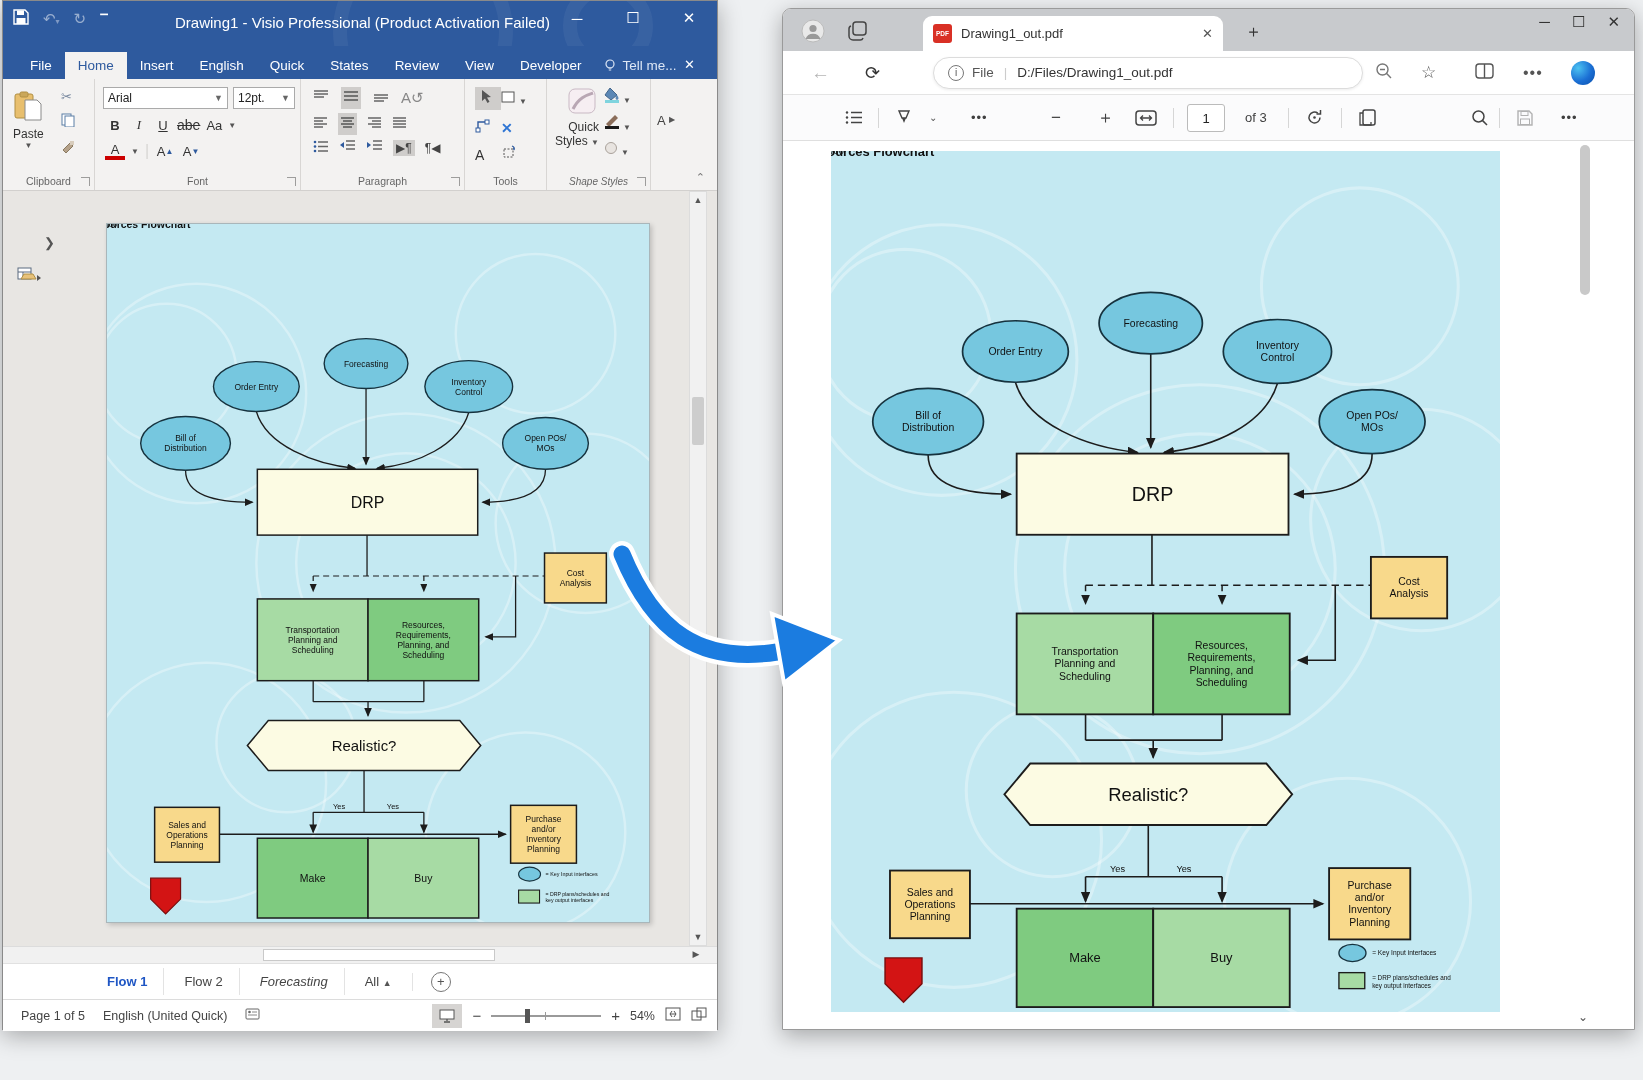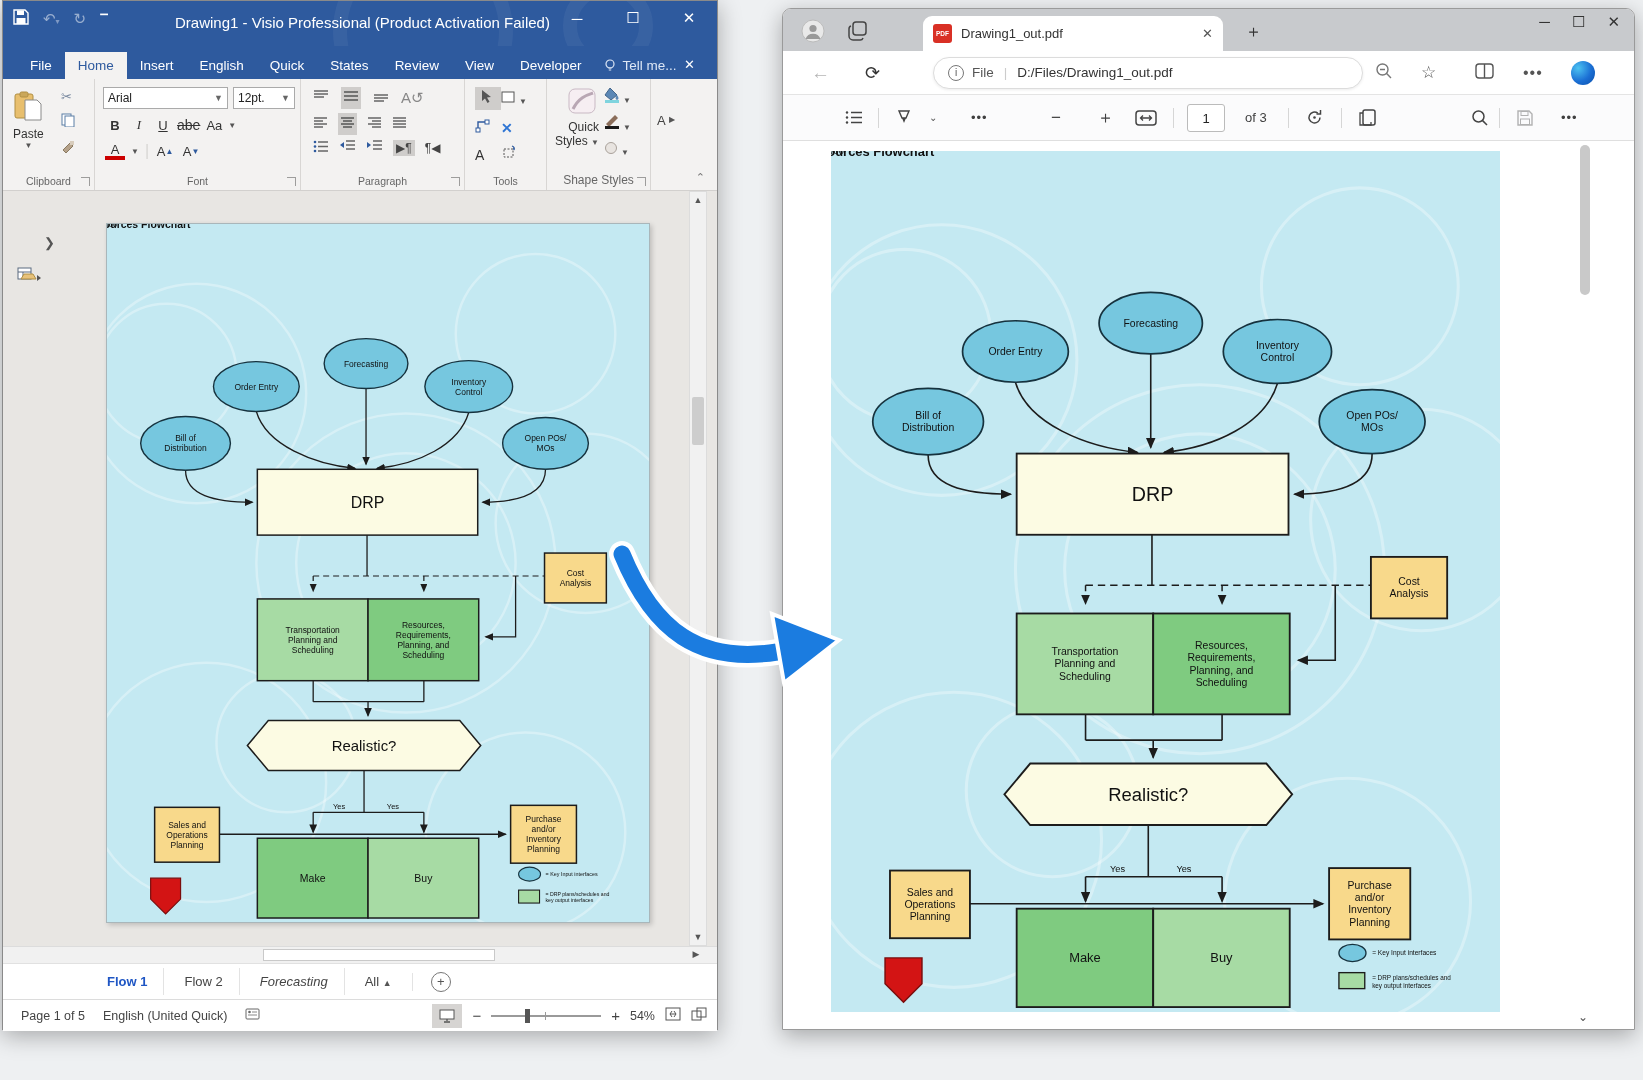--- a/index.html
+++ b/index.html
@@ -262,21 +262,21 @@
               <rect x="2" y="13" width="14" height="3" fill="#7fd4de"></rect>
             </svg><span class="caret">▼</span></span>
         <span><svg width="20" height="16" viewBox="0 0 20 16">
               <path d="M3 10 L12 1 L15 4 L6 13 z" fill="#8a6d5a"></path>
               <rect x="2" y="12" width="14" height="3" fill="#1a1a1a"></rect>
             </svg><span class="caret">▼</span></span>
         <span><svg width="18" height="14" viewBox="0 0 18 14">
               <circle cx="8" cy="7" r="5.5" fill="#e8e4e0" stroke="#a9a29b"></circle>
             </svg><span class="caret">▼</span></span>
       </div>
-      <div class="glabel" style="font-size:12px;">Shape Styles</div>
+      <div class="glabel" style="font-size:10px;font-style:italic;">Shape Styles</div>
       <div class="launcher"></div>
     </div>
 
     <div class="rgroup" style="width:30px;border-right:none;">
       <span style="position:absolute;left:6px;top:34px;font-size:13px;color:#444;">A</span>
       <span style="position:absolute;left:18px;top:36px;font-size:8px;color:#555;">▶</span>
     </div>
     <div class="collapse-chevron">⌃</div>
   </div>
 

